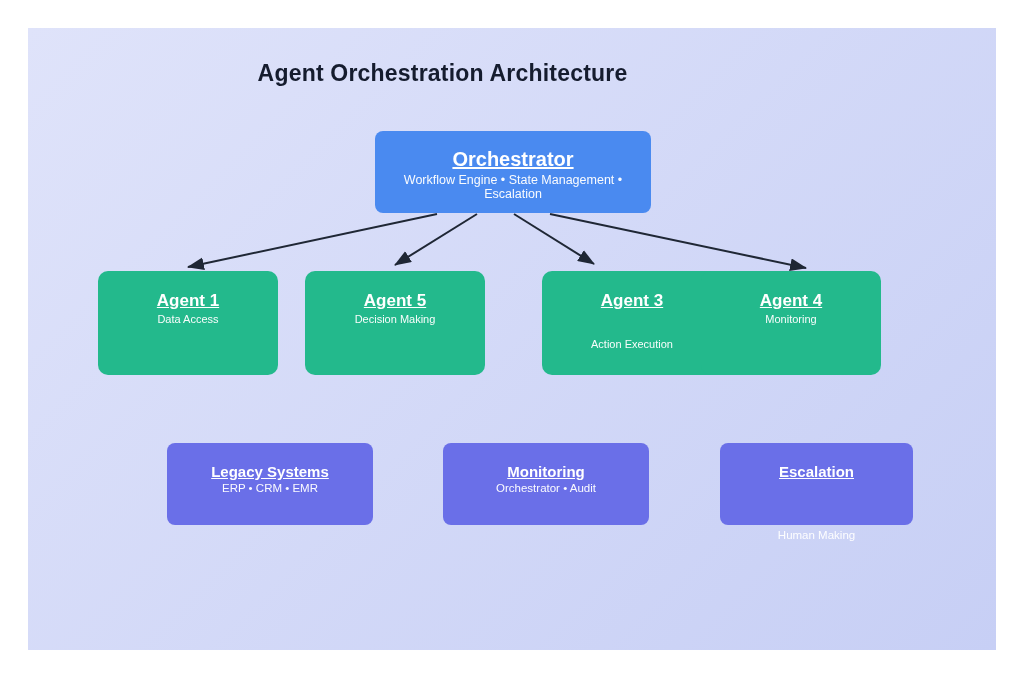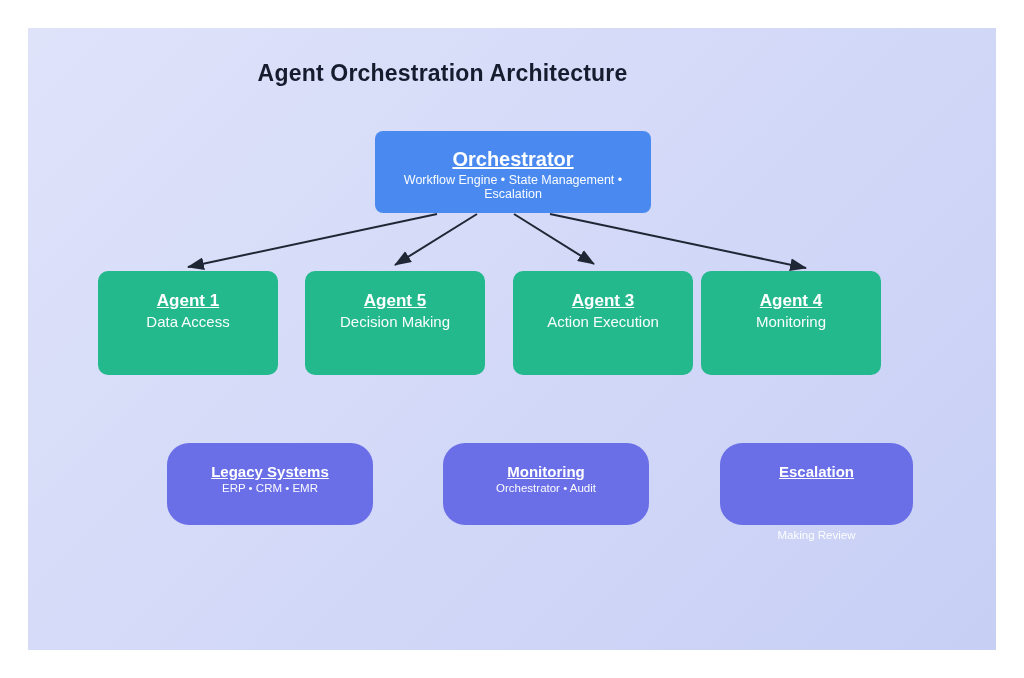--- a/index.html
+++ b/index.html
@@ -44,28 +44,28 @@
     padding-top:17px;
   }
   .orchestrator .node-title{font-size:20px;}
   .orchestrator .node-subtitle{font-size:12.5px;}
   .agent{
     top:271px;width:180px;height:104px;
     background:var(--agent-green);border-radius:10px;
     padding-top:20px;
   }
   .agent .node-title{font-size:17px;}
-  .agent .node-subtitle{font-size:15px;}
+  .agent .node-subtitle{font-size:11px;}
   .agent-1{left:98px;}
   .agent-2{left:305px;}
-  .agent-3{left:513px;}
+  .agent-3{left:542px;gap:25px;}
   .agent-4{left:701px;}
   .system{
     top:443px;width:206px;height:82px;
-    background:var(--system-purple);border-radius:22px;
+    background:var(--system-purple);border-radius:8px;
     padding-top:20px;
   }
   .system .node-title{font-size:15px;}
   .system .node-subtitle{font-size:11.5px;text-align:center;}
   .system-1{left:167px;}
   .system-2{left:443px;}
   .system-3{left:720px;width:193px;gap:47px;}
 </style>
 </head>
 <body>
@@ -112,15 +112,15 @@
   <div class="node system system-1">
     <div class="node-title">Legacy Systems</div>
     <div class="node-subtitle">ERP • CRM • EMR</div>
   </div>
   <div class="node system system-2">
     <div class="node-title">Monitoring</div>
     <div class="node-subtitle">Orchestrator • Audit</div>
   </div>
   <div class="node system system-3">
     <div class="node-title">Escalation</div>
-    <div class="node-subtitle">Making Review</div>
+    <div class="node-subtitle">Human Making</div>
   </div>
 </div>
 
 </body></html>

